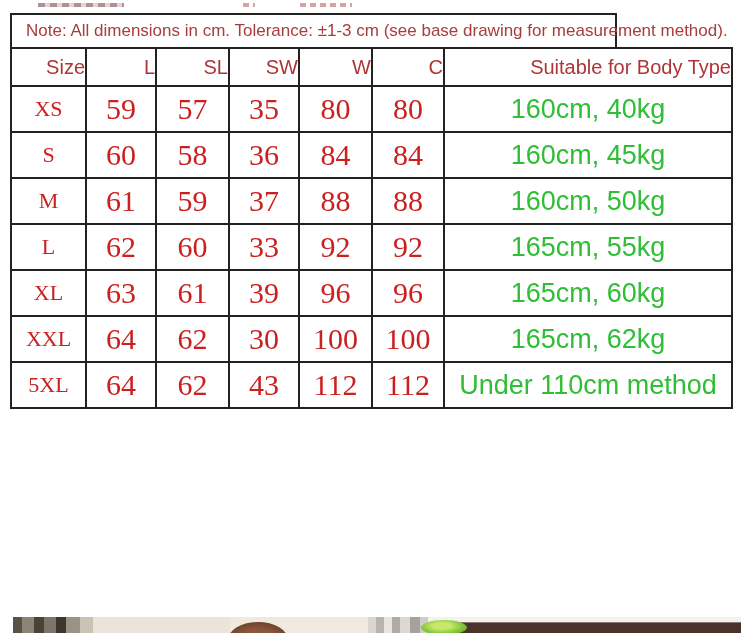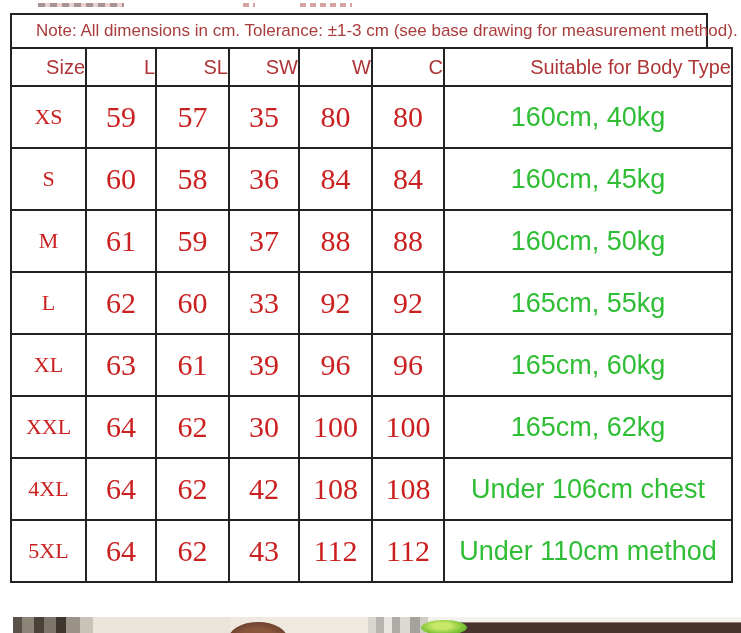--- a/index.html
+++ b/index.html
@@ -17,35 +17,35 @@
   
   .frag{
     position:absolute;top:3px;height:4px;
     background:repeating-linear-gradient(90deg, rgba(180,85,85,.55) 0 6px, transparent 6px 10px);
   }
   .frag.a{left:38px;width:86px;background:repeating-linear-gradient(90deg, rgba(120,90,90,.65) 0 7px, rgba(200,120,120,.35) 7px 12px);}
   .frag.b{left:243px;width:12px;}
   .frag.c{left:300px;width:52px;}
   
   .note-box{
-    position:absolute;left:10px;top:13px;width:698px;height:34px;box-sizing:border-box;
+    position:absolute;left:10px;top:13px;width:607px;height:34px;box-sizing:border-box;
     border:2px solid var(--border);border-bottom:none;
-    color:var(--note-red);font-size:17px;line-height:31px;padding-left:24px;white-space:nowrap;
+    color:var(--note-red);font-size:17px;line-height:31px;padding-left:14px;white-space:nowrap;
     background:#fff;
   }
   
   table.size-table{
     position:absolute;left:10px;top:47px;width:721px;
     border-collapse:collapse;table-layout:fixed;background:#fff;
   }
   .size-table th,.size-table td{
     border:2px solid var(--border);text-align:center;vertical-align:middle;padding:0;overflow:hidden;
   }
   .size-table thead tr{height:38px;}
-  .size-table tbody tr{height:62px;}
+  .size-table tbody tr{height:46px;}
   .size-table th{
     color:var(--header-red);font-size:20px;font-weight:normal;text-align:right;
   }
   td.size{
     font-family:"Liberation Serif", serif;font-size:22px;color:var(--value-red);
   }
   td.num{
     font-family:"Liberation Serif", serif;font-size:30px;color:var(--value-red);
   }
   td.body{
@@ -161,29 +161,20 @@
       <tr>
         <td class="size">XXL</td>
         <td class="num">64</td>
         <td class="num">62</td>
         <td class="num">30</td>
         <td class="num">100</td>
         <td class="num">100</td>
         <td class="body">165cm, 62kg</td>
       </tr>
       <tr>
-        <td class="size">4XL</td>
-        <td class="num">64</td>
-        <td class="num">62</td>
-        <td class="num">42</td>
-        <td class="num">108</td>
-        <td class="num">108</td>
-        <td class="body">Under 106cm chest</td>
-      </tr>
-      <tr>
         <td class="size">5XL</td>
         <td class="num">64</td>
         <td class="num">62</td>
         <td class="num">43</td>
         <td class="num">112</td>
         <td class="num">112</td>
         <td class="body">Under 110cm method</td>
       </tr>
     </tbody>
   </table>

